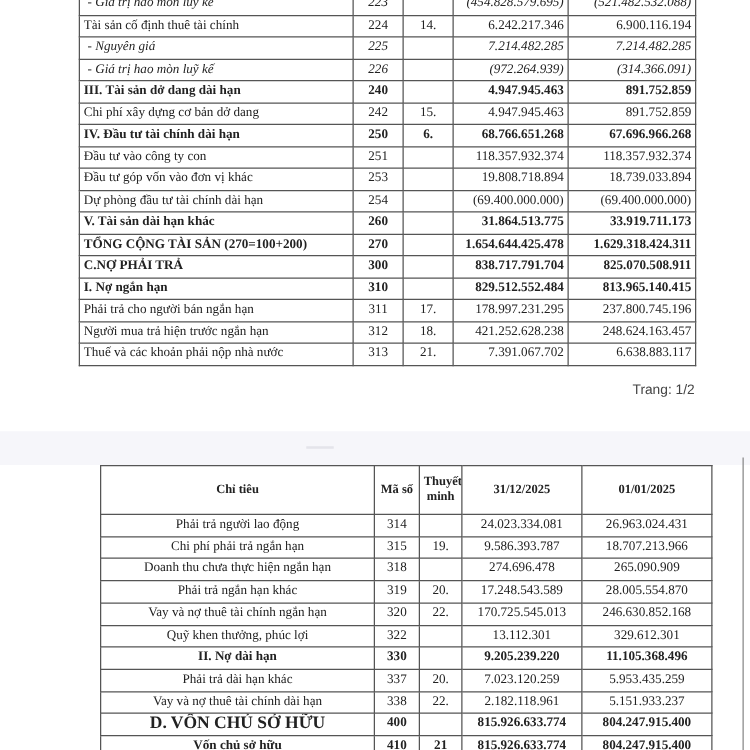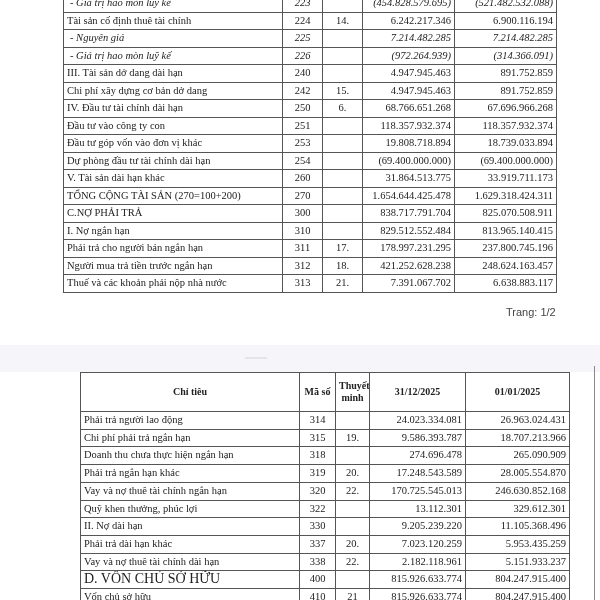--- a/index.html
+++ b/index.html
@@ -54,31 +54,31 @@
   #table2 { left: 62px; top: 0; width: 489px; }
   table.bs td, table.bs th {
     border: 1px solid #555;
     padding: 0 3px;
     height: 16px;
     line-height: 16px;
     white-space: nowrap;
     overflow: hidden;
   }
   #table1 td { height: 16.5px; line-height: 16.5px; }
-  #table2 td { height: 16.7px; line-height: 16.7px; }
+  #table2 td { height: 16.7px; line-height: 16.7px; text-align: center; }
   table.bs th {
     font-weight: bold;
     font-size: 10px;
     text-align: center;
     line-height: 12px;
     height: 38px;
   }
   td.code, td.note { text-align: center; }
   td.num { text-align: right; padding-right: 4px; }
-  tr.bold td { font-weight: normal; }
+  tr.bold td { font-weight: bold; }
   tr.italic td { font-style: italic; }
   tr.italic td.label { padding-left: 6px; }
   tr.big td.label { font-size: 14px; }
   .page-number {
     position: absolute;
     left: 506px;
     top: 306px;
     font-family: "Liberation Sans", sans-serif;
     font-size: 11px;
     color: #444;
@@ -196,21 +196,21 @@
           <td class="num">813.965.140.415</td>
         </tr>
         <tr class="normal">
           <td class="label">Phải trả cho người bán ngắn hạn</td>
           <td class="code">311</td>
           <td class="note">17.</td>
           <td class="num">178.997.231.295</td>
           <td class="num">237.800.745.196</td>
         </tr>
         <tr class="normal">
-          <td class="label">Người mua trả tiền trước ngắn hạn</td>
+          <td class="label">Người mua trả hiện trước ngắn hạn</td>
           <td class="code">312</td>
           <td class="note">18.</td>
           <td class="num">421.252.628.238</td>
           <td class="num">248.624.163.457</td>
         </tr>
         <tr class="normal">
           <td class="label">Thuế và  các khoản phải nộp nhà nước</td>
           <td class="code">313</td>
           <td class="note">21.</td>
           <td class="num">7.391.067.702</td>

